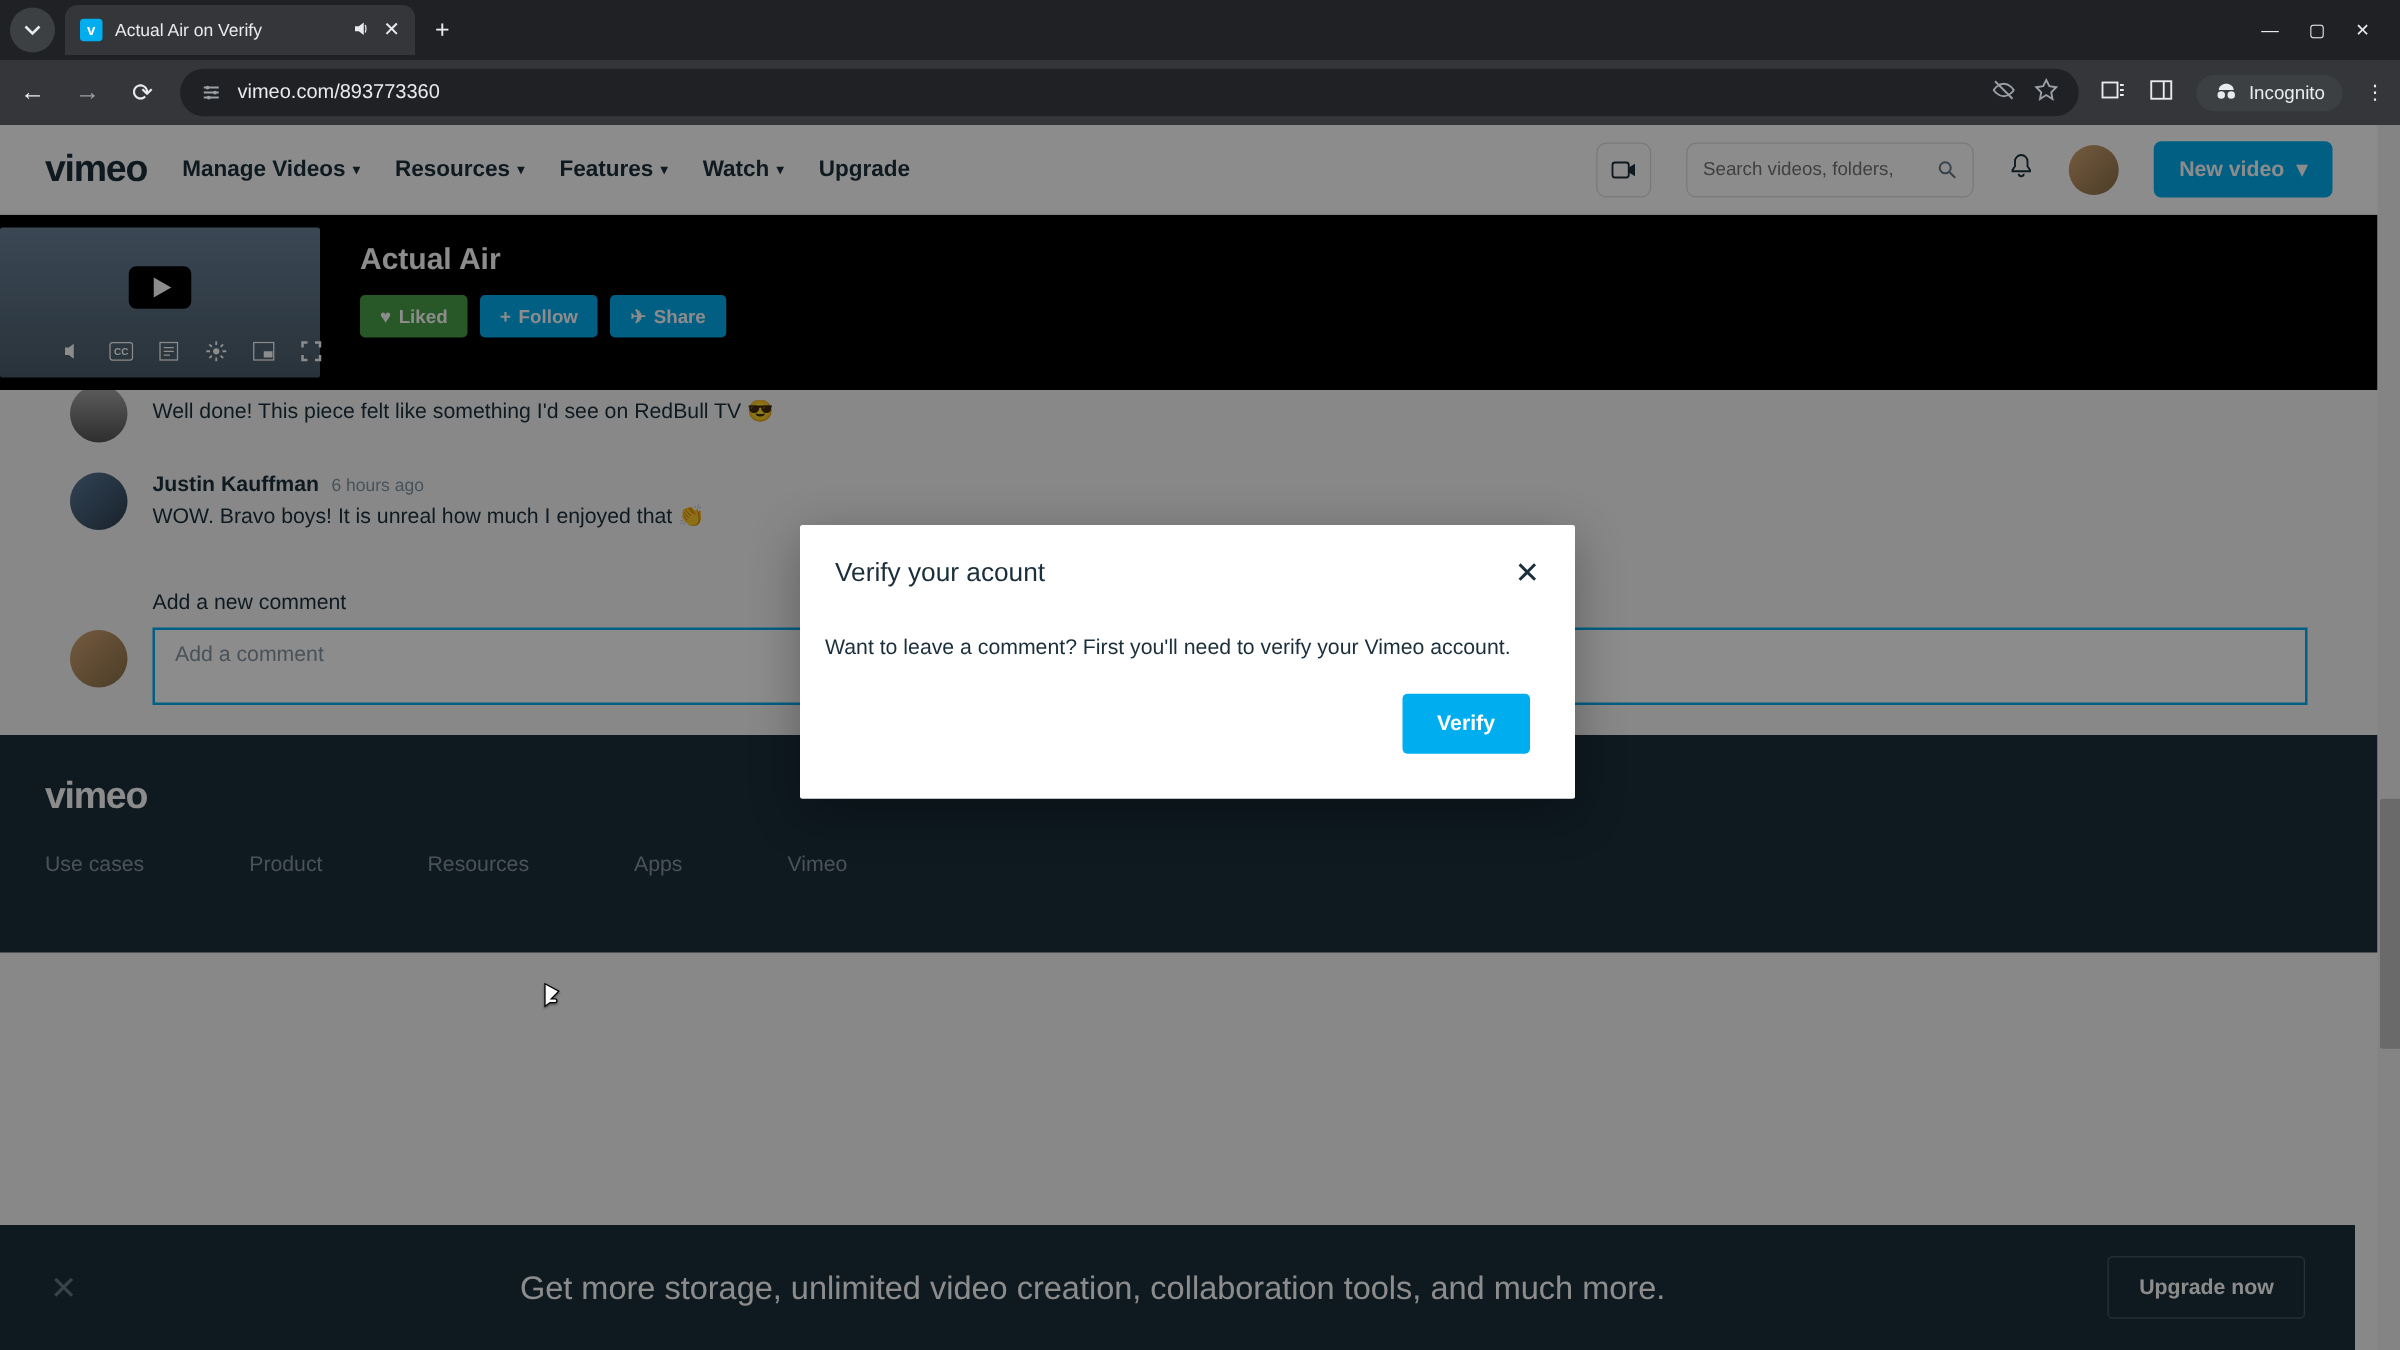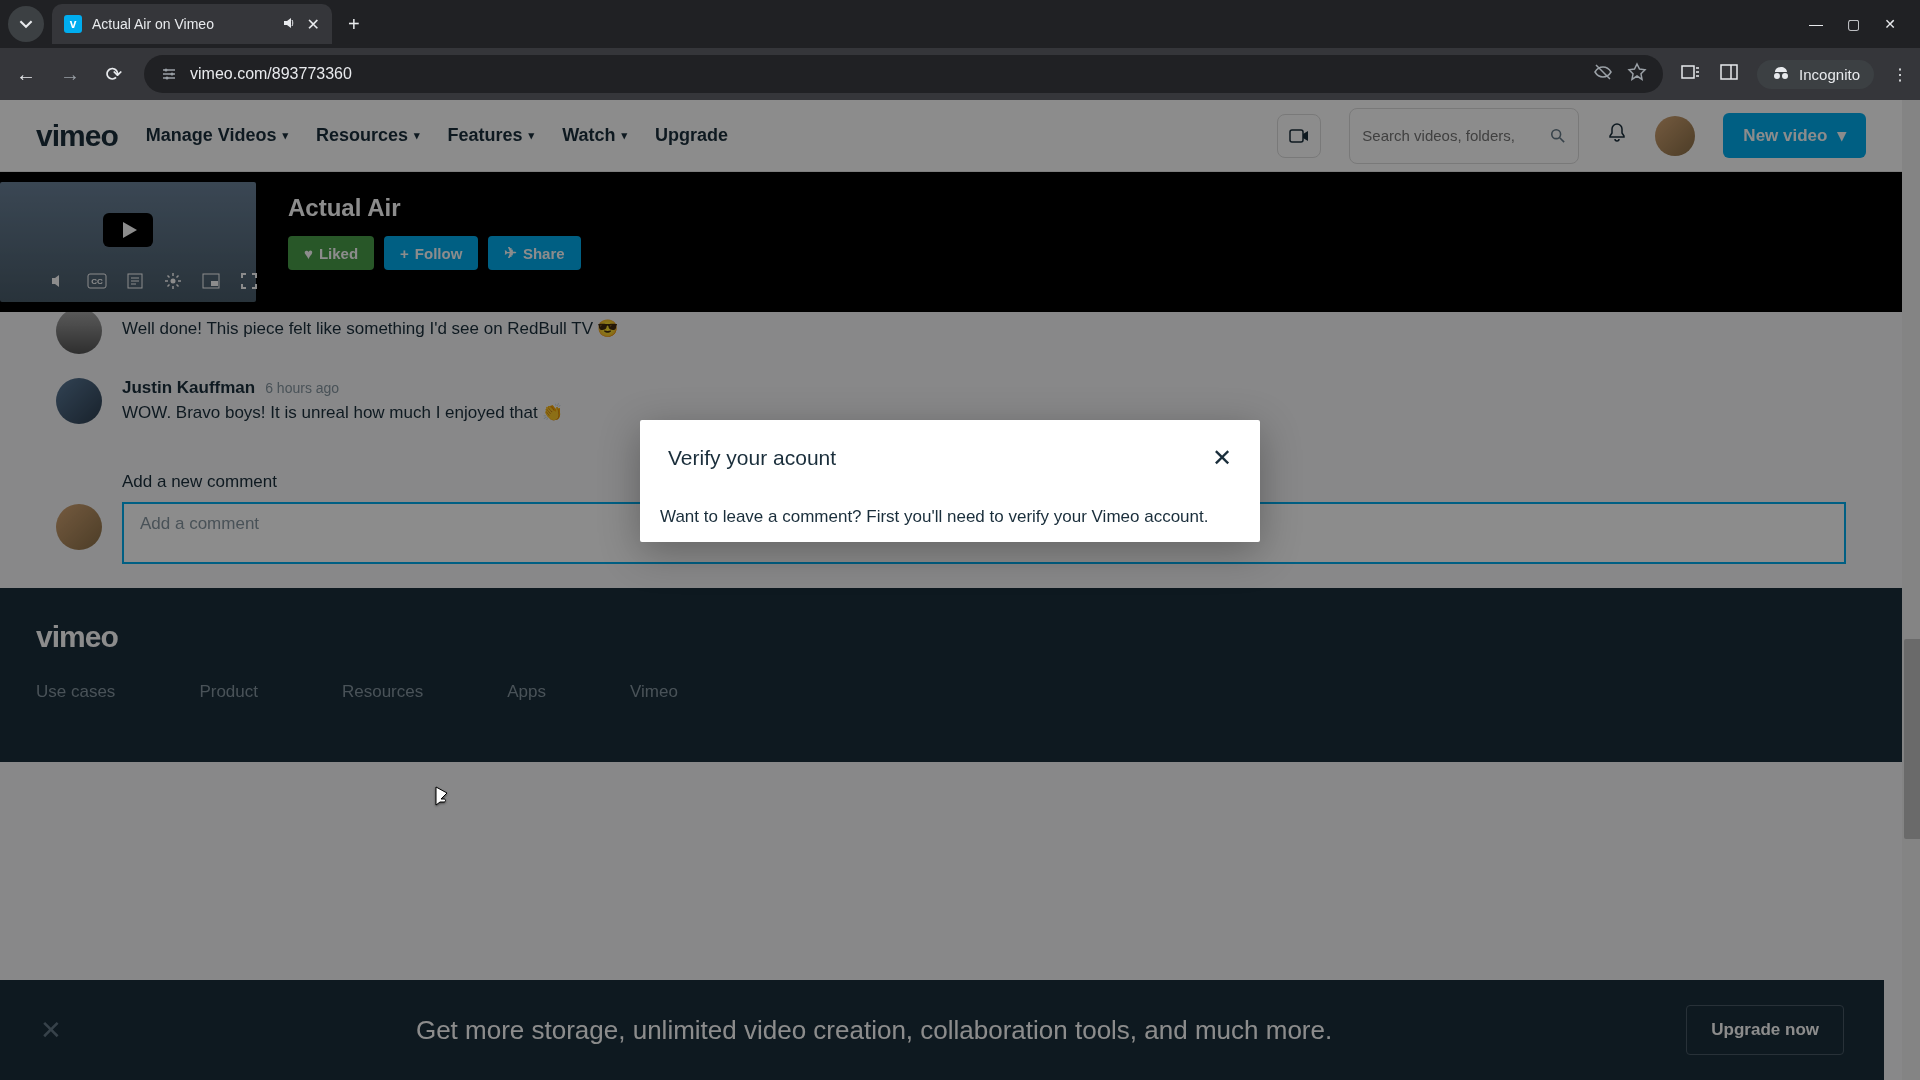--- a/index.html
+++ b/index.html
@@ -33,21 +33,21 @@
 .scrollbar { position: absolute; right: 0; top: 0; width: 18px; height: 100%; background: #f1f1f1; }
 .scrollbar .thumb { position: absolute; left: 2px; right: 2px; top: 55%; height: 200px; background: #c1c1c1; border-radius: 2px; }
 
 
 .vimeo-nav { height: 72px; background: #fff; display: flex; align-items: center; padding: 0 36px; gap: 28px; border-bottom: 1px solid #e8e8e8; }
 .vimeo-logo { font-size: 30px; font-weight: 900; color: #1a2e3b; letter-spacing: -1px; }
 .nav-item { color: #1a2e3b; font-size: 18px; font-weight: 600; display: flex; align-items: center; gap: 6px; cursor: pointer; }
 .caret { font-size: 11px; color: #1a2e3b; }
 .spacer { flex: 1; }
 .rec-btn { width: 44px; height: 44px; border: 1px solid #ddd; border-radius: 8px; display:flex;align-items:center;justify-content:center; cursor:pointer;}
-.search-box { border: 1px solid #ddd; border-radius: 8px; height: 56px; width: 230px; display: flex; align-items: center; padding: 0 12px; gap: 8px; }
+.search-box { border: 1px solid #ddd; border-radius: 8px; height: 44px; width: 230px; display: flex; align-items: center; padding: 0 12px; gap: 8px; }
 .search-box input { border: 0; outline: 0; font-size: 15px; width: 100%; color: #657987; }
 .bell { font-size: 20px; cursor: pointer; color:#1a2e3b;}
 .avatar { width: 40px; height: 40px; border-radius: 50%; background: linear-gradient(135deg,#d4a574,#8b6f47); cursor: pointer; }
 .new-video-btn { background: #00adef; color: #fff; font-weight: 700; font-size: 17px; padding: 12px 20px; border-radius: 6px; display: flex; align-items: center; gap: 10px; cursor: pointer; }
 
 
 .video-strip { background: #000; height: 140px; display: flex; align-items: flex-start; padding: 10px 0 0 0; position: relative; }
 .thumb { width: 256px; height: 120px; background: linear-gradient(#6b8299,#4a5d6b); position: relative; border-radius: 2px; }
 .thumb .play { position: absolute; left: 50%; top: 40%; transform: translate(-50%,-50%); width: 50px; height: 34px; background: #000; border-radius: 6px; display:flex;align-items:center;justify-content:center; }
 .thumb .play::after{content:"";border-left:14px solid #fff;border-top:8px solid transparent;border-bottom:8px solid transparent;margin-left:3px;}
@@ -111,21 +111,21 @@
 
 <div class="browser-chrome">
   <div class="tab-bar">
     <div class="tab-dropdown">
       <svg width="14" height="14" viewBox="0 0 10 10">
           <path d="M1 3 L5 7 L9 3" stroke="#e8eaed" stroke-width="1.5" fill="none"></path>
         </svg>
     </div>
     <div class="tab">
       <span class="favicon">v</span>
-      <span class="title">Actual Air on Vimeo</span>
+      <span class="title">Actual Air on Verify</span>
       <span class="audio-icon">
         <svg width="16" height="16" viewBox="0 0 16 16" fill="#e8eaed">
             <path d="M3 6v4h3l4 3V3L6 6H3z"></path>
             <path d="M11 5c1 1 1 5 0 6" stroke="#e8eaed" fill="none"></path>
           </svg>
       </span>
       <span class="close">✕</span>
     </div>
     <span class="new-tab">+</span>
     <div class="window-controls">
@@ -345,20 +345,23 @@
 
     </div>
 
     <div class="dim"></div>
     <div class="modal">
       <div class="modal-header">
         <h3>Verify your acount</h3>
         <span class="modal-close">✕</span>
       </div>
       <div class="modal-body">Want to leave a comment? First you'll need to verify your Vimeo account.</div>
+      <div class="modal-footer">
+        <button class="verify-btn">Verify</button>
+      </div>
     </div>
 
     <div class="cursor">
       <svg width="22" height="28" viewBox="0 0 22 28">
           <path d="M6 2v18l4-3h4c2 0 2-3 0-3h-3l6-6z" fill="#fff" stroke="#000" stroke-width="1"></path>
         </svg>
     </div>
 
   </div>
 </div>

